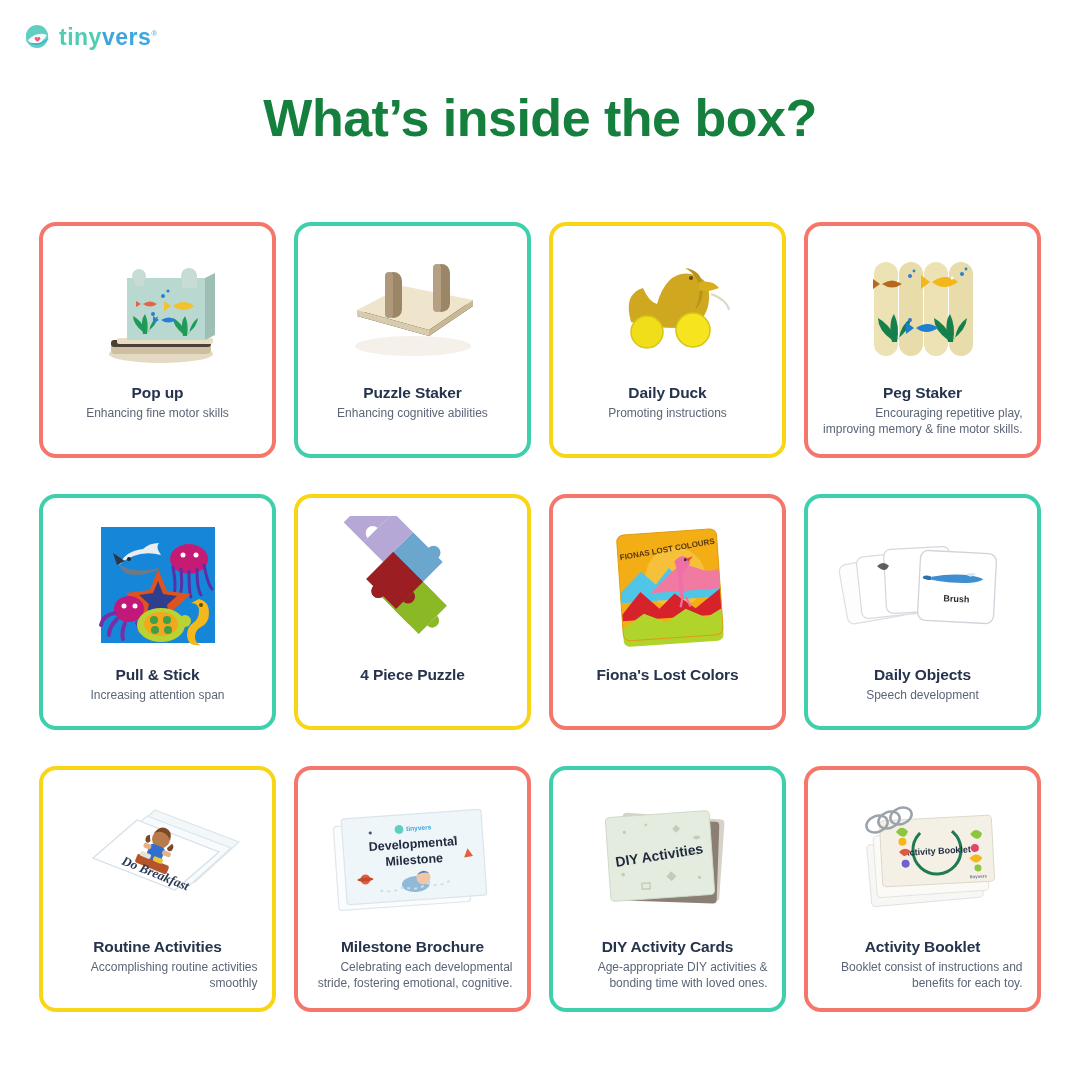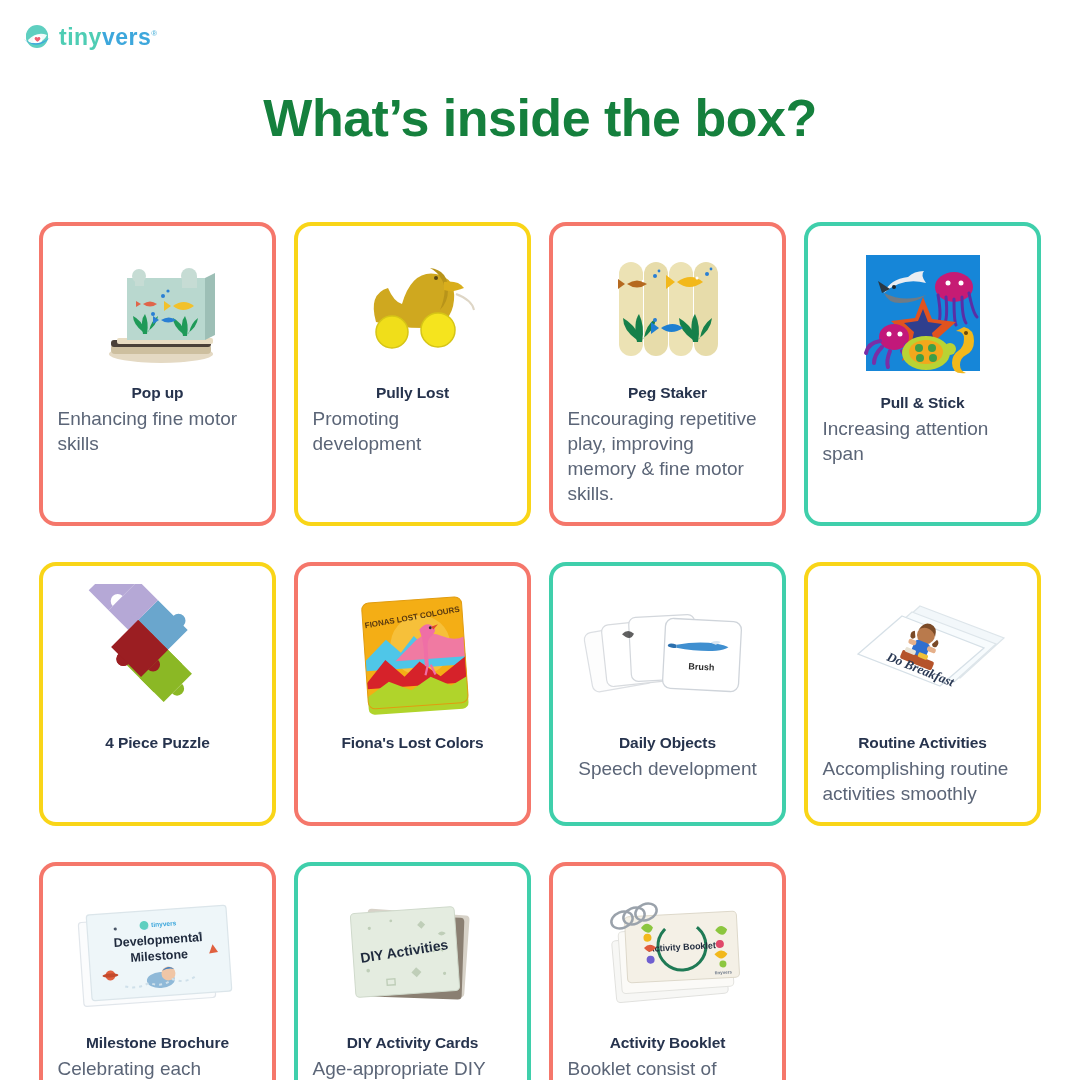--- a/index.html
+++ b/index.html
@@ -52,22 +52,22 @@
     display: flex; align-items: center; justify-content: center;
     margin-bottom: 6px;
   }
   .thumb svg { display:block; }
 
   .card-title {
     color: #26334d; font-weight: 700; font-size: 15.5px;
     text-align: center; margin-bottom: 4px; letter-spacing: -0.1px;
   }
   .card-desc {
-    color: #5b6577; font-size: 19px; line-height: 1.32;
-    text-align: left; max-width: 200px;
+    color: #5b6577; font-size: 12px; line-height: 1.32;
+    text-align: right; max-width: 200px;
   }
 
   .r2 .thumb, .r3 .thumb { height: 148px; }
 </style>
 </head>
 <body>
 
 <div class="page">
 
   <div class="logo">
@@ -117,37 +117,54 @@
           <path d="M76 76 l-6 -4 v8 Z" fill="#2a7fd4"></path>
           <circle cx="80" cy="52" r="2" fill="#2a7fd4"></circle>
           <circle cx="85" cy="47" r="1.6" fill="#2a7fd4"></circle>
           <circle cx="70" cy="70" r="2" fill="#2a7fd4"></circle>
         </svg>
       </div>
       <div class="card-title">Pop up</div>
       <div class="card-desc">Enhancing fine motor skills</div>
     </div>
 
+    <div class="card teal row1">
+      <div class="thumb">
+        <svg width="160" height="130" viewBox="0 0 160 130">
+          <ellipse cx="80" cy="102" rx="58" ry="10" fill="#eee8dc" opacity=".6"></ellipse>
+          <path d="M24 72 L70 48 L140 62 L96 92 Z" fill="#3b332b"></path>
+          <path d="M24 66 L70 42 L140 56 L96 86 Z" fill="#efe5cc"></path>
+          <path d="M24 66 L96 86 L96 92 L24 72 Z" fill="#d9ccae"></path>
+          <path d="M96 86 L140 56 L140 62 L96 92 Z" fill="#c8b894"></path>
+          <rect x="52" y="28" width="17" height="46" rx="8.5" fill="#9b8768"></rect>
+          <rect x="52" y="28" width="8" height="46" rx="4" fill="#ae9a7a"></rect>
+          <rect x="100" y="20" width="17" height="48" rx="8.5" fill="#9b8768"></rect>
+          <rect x="100" y="20" width="8" height="48" rx="4" fill="#b5a083"></rect>
+        </svg>
+      </div>
+      <div class="card-title">Puzzle Staker</div>
+      <div class="card-desc">Enhancing cognitive abilities</div>
+    </div>
 
     <div class="card yellow row1">
       <div class="thumb">
         <svg width="150" height="130" viewBox="0 0 150 130">
           <path d="M38 78 q-8 -28 12 -34 q6 14 14 16 q10 -34 34 -30 q20 4 18 26 q-1 12 -8 20 q-6 8 -22 8 q-26 0 -48 -6 Z" fill="#cfa81f"></path>
           <path d="M92 24 q18 2 18 22 q0 12 -8 20 q8 -20 2 -30 q-4 -8 -12 -12 Z" fill="#b8941a"></path>
           <path d="M106 38 q14 -2 20 6 q-12 5 -20 2 Z" fill="#d9ae1c"></path>
           <circle cx="98" cy="34" r="2" fill="#5a4710"></circle>
           <circle cx="54" cy="88" r="16" fill="#f0de1a"></circle>
           <circle cx="54" cy="88" r="16" fill="none" stroke="#d6c516" stroke-width="1.5"></circle>
           <circle cx="100" cy="86" r="17" fill="#f5e41e"></circle>
           <circle cx="100" cy="86" r="17" fill="none" stroke="#d6c516" stroke-width="1.5"></circle>
           <path d="M118 50 q16 6 18 16" stroke="#ded6c6" stroke-width="2" fill="none"></path>
         </svg>
       </div>
-      <div class="card-title">Pully Lost</div>
-      <div class="card-desc">Promoting development</div>
+      <div class="card-title">Daily Duck</div>
+      <div class="card-desc">Promoting instructions</div>
     </div>
 
     <div class="card coral row1">
       <div class="thumb">
         <svg width="150" height="130" viewBox="0 0 150 130">
           <g>
             <rect x="26" y="18" width="24" height="94" rx="12" fill="#ece2b4"></rect>
             <rect x="51" y="18" width="24" height="94" rx="12" fill="#e7dcaa"></rect>
             <rect x="76" y="18" width="24" height="94" rx="12" fill="#ece2b4"></rect>
             <rect x="101" y="18" width="24" height="94" rx="12" fill="#e7dcaa"></rect>

